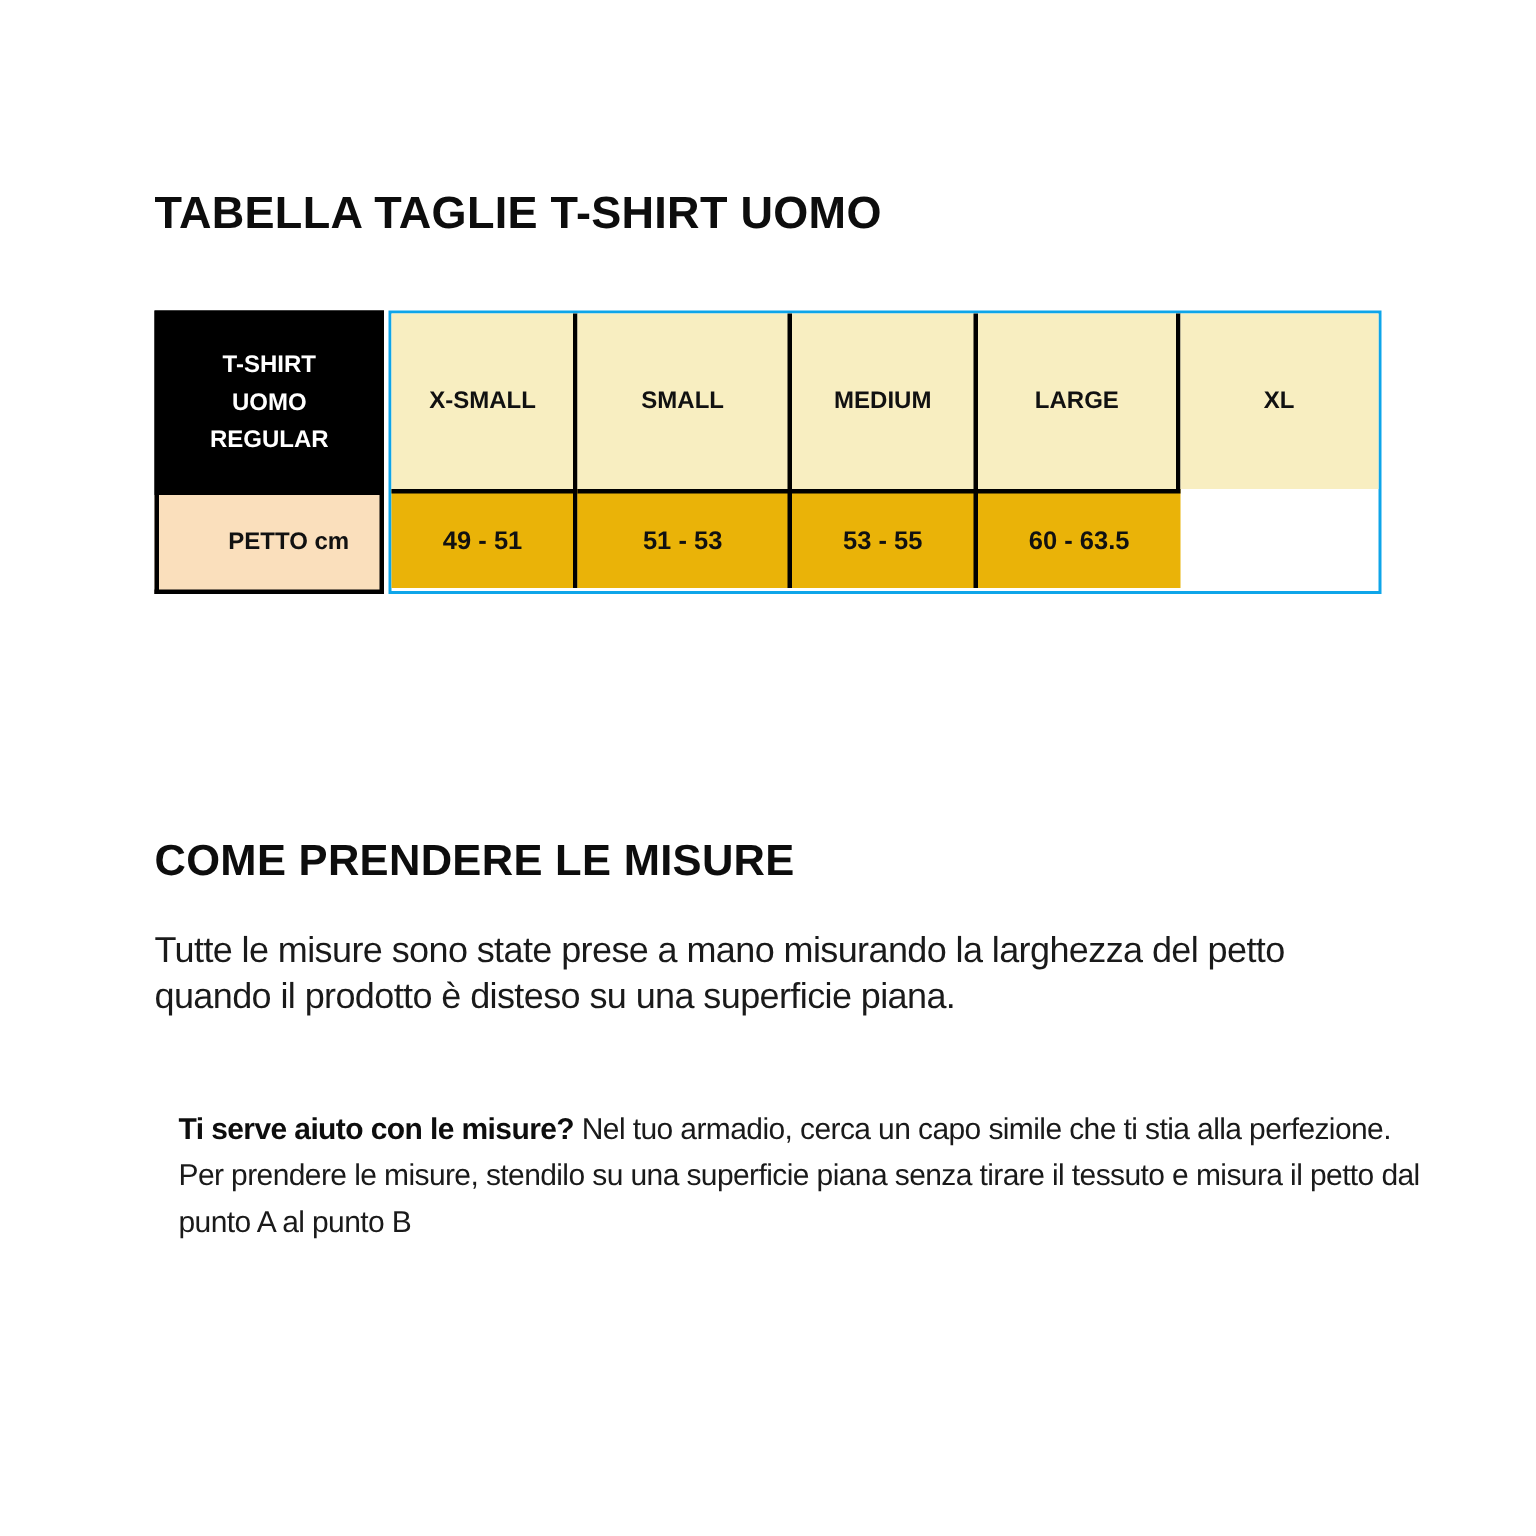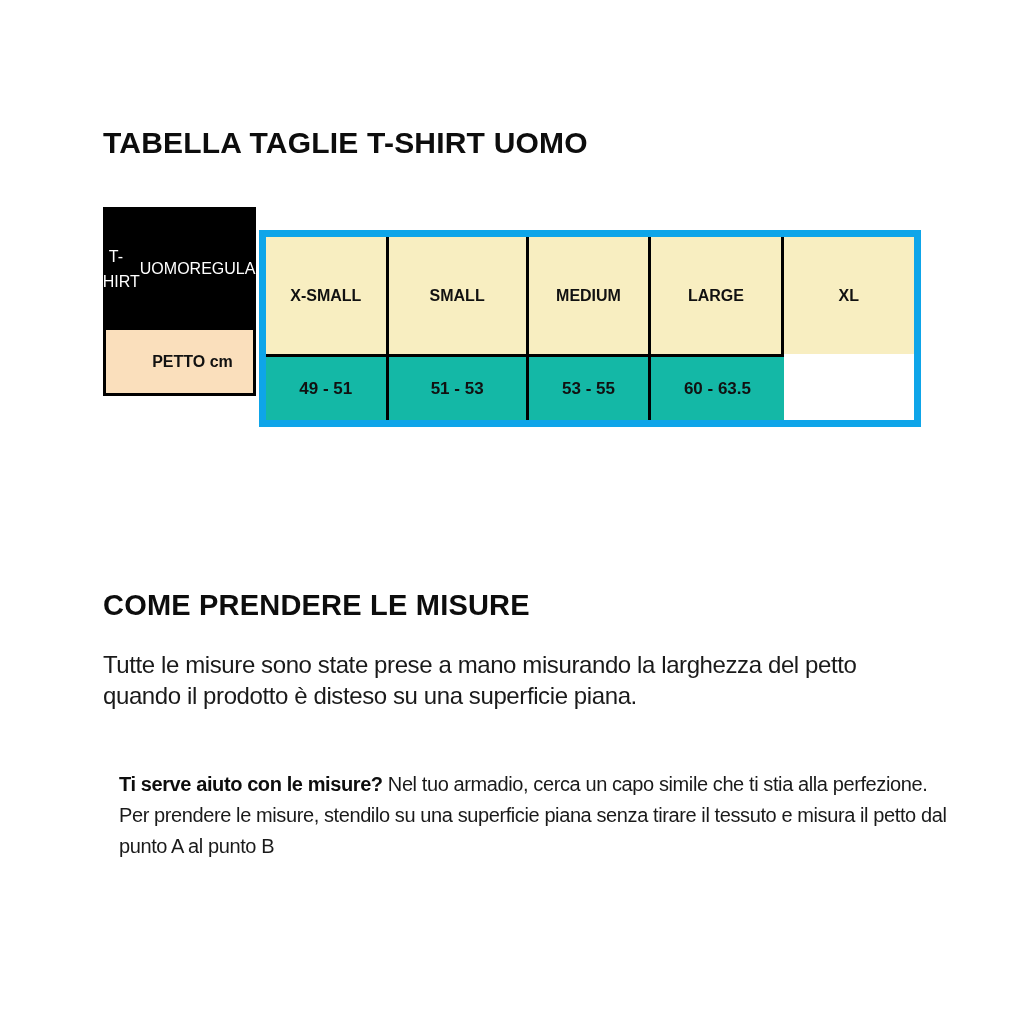--- a/index.html
+++ b/index.html
@@ -50,63 +50,62 @@
     margin-right: 3px;
     display: flex;
     flex-direction: column;
   }
   .corner-cell {
     height: 123px;
     background: #000000;
     color: #ffffff;
     border: 3px solid #000000;
     display: flex;
-    flex-direction: row;
+    flex-direction: column;
     align-items: center;
     justify-content: center;
-    font-weight: normal;
+    font-weight: bold;
     font-size: 16px;
     line-height: 25px;
-    text-align: center;
+    text-align: right;
   }
   .label-cell {
     height: 66px;
     background: #fadfbc;
     border: 3px solid #000000;
     border-top: none;
     display: flex;
     align-items: center;
     justify-content: center;
     font-weight: bold;
     font-size: 16px;
     color: #111111;
     padding-left: 26px;
   }
   .size-grid {
     flex: 1;
     display: grid;
     grid-template-columns: 125fr 143fr 125fr 135fr 133fr;
     grid-template-rows: 117px 66px;
-    border: 7px solid #0ea5e9;
+    border: 2px solid #0ea5e9;
     background: #ffffff;
-    margin-top: 23px;
   }
   .h-cell {
     background: #f8eec1;
     border-right: 3px solid #000000;
     display: flex;
     align-items: center;
     justify-content: center;
     font-weight: bold;
     font-size: 16px;
     color: #111111;
   }
   .h-cell.last { border-right: none; }
   .v-cell {
-    background: #14b8a6;
+    background: #eab308;
     border-top: 3px solid #000000;
     border-right: 3px solid #000000;
     display: flex;
     align-items: center;
     justify-content: center;
     font-weight: bold;
     font-size: 17px;
     color: #111111;
   }
   .v-cell.last { border-right: none; }

